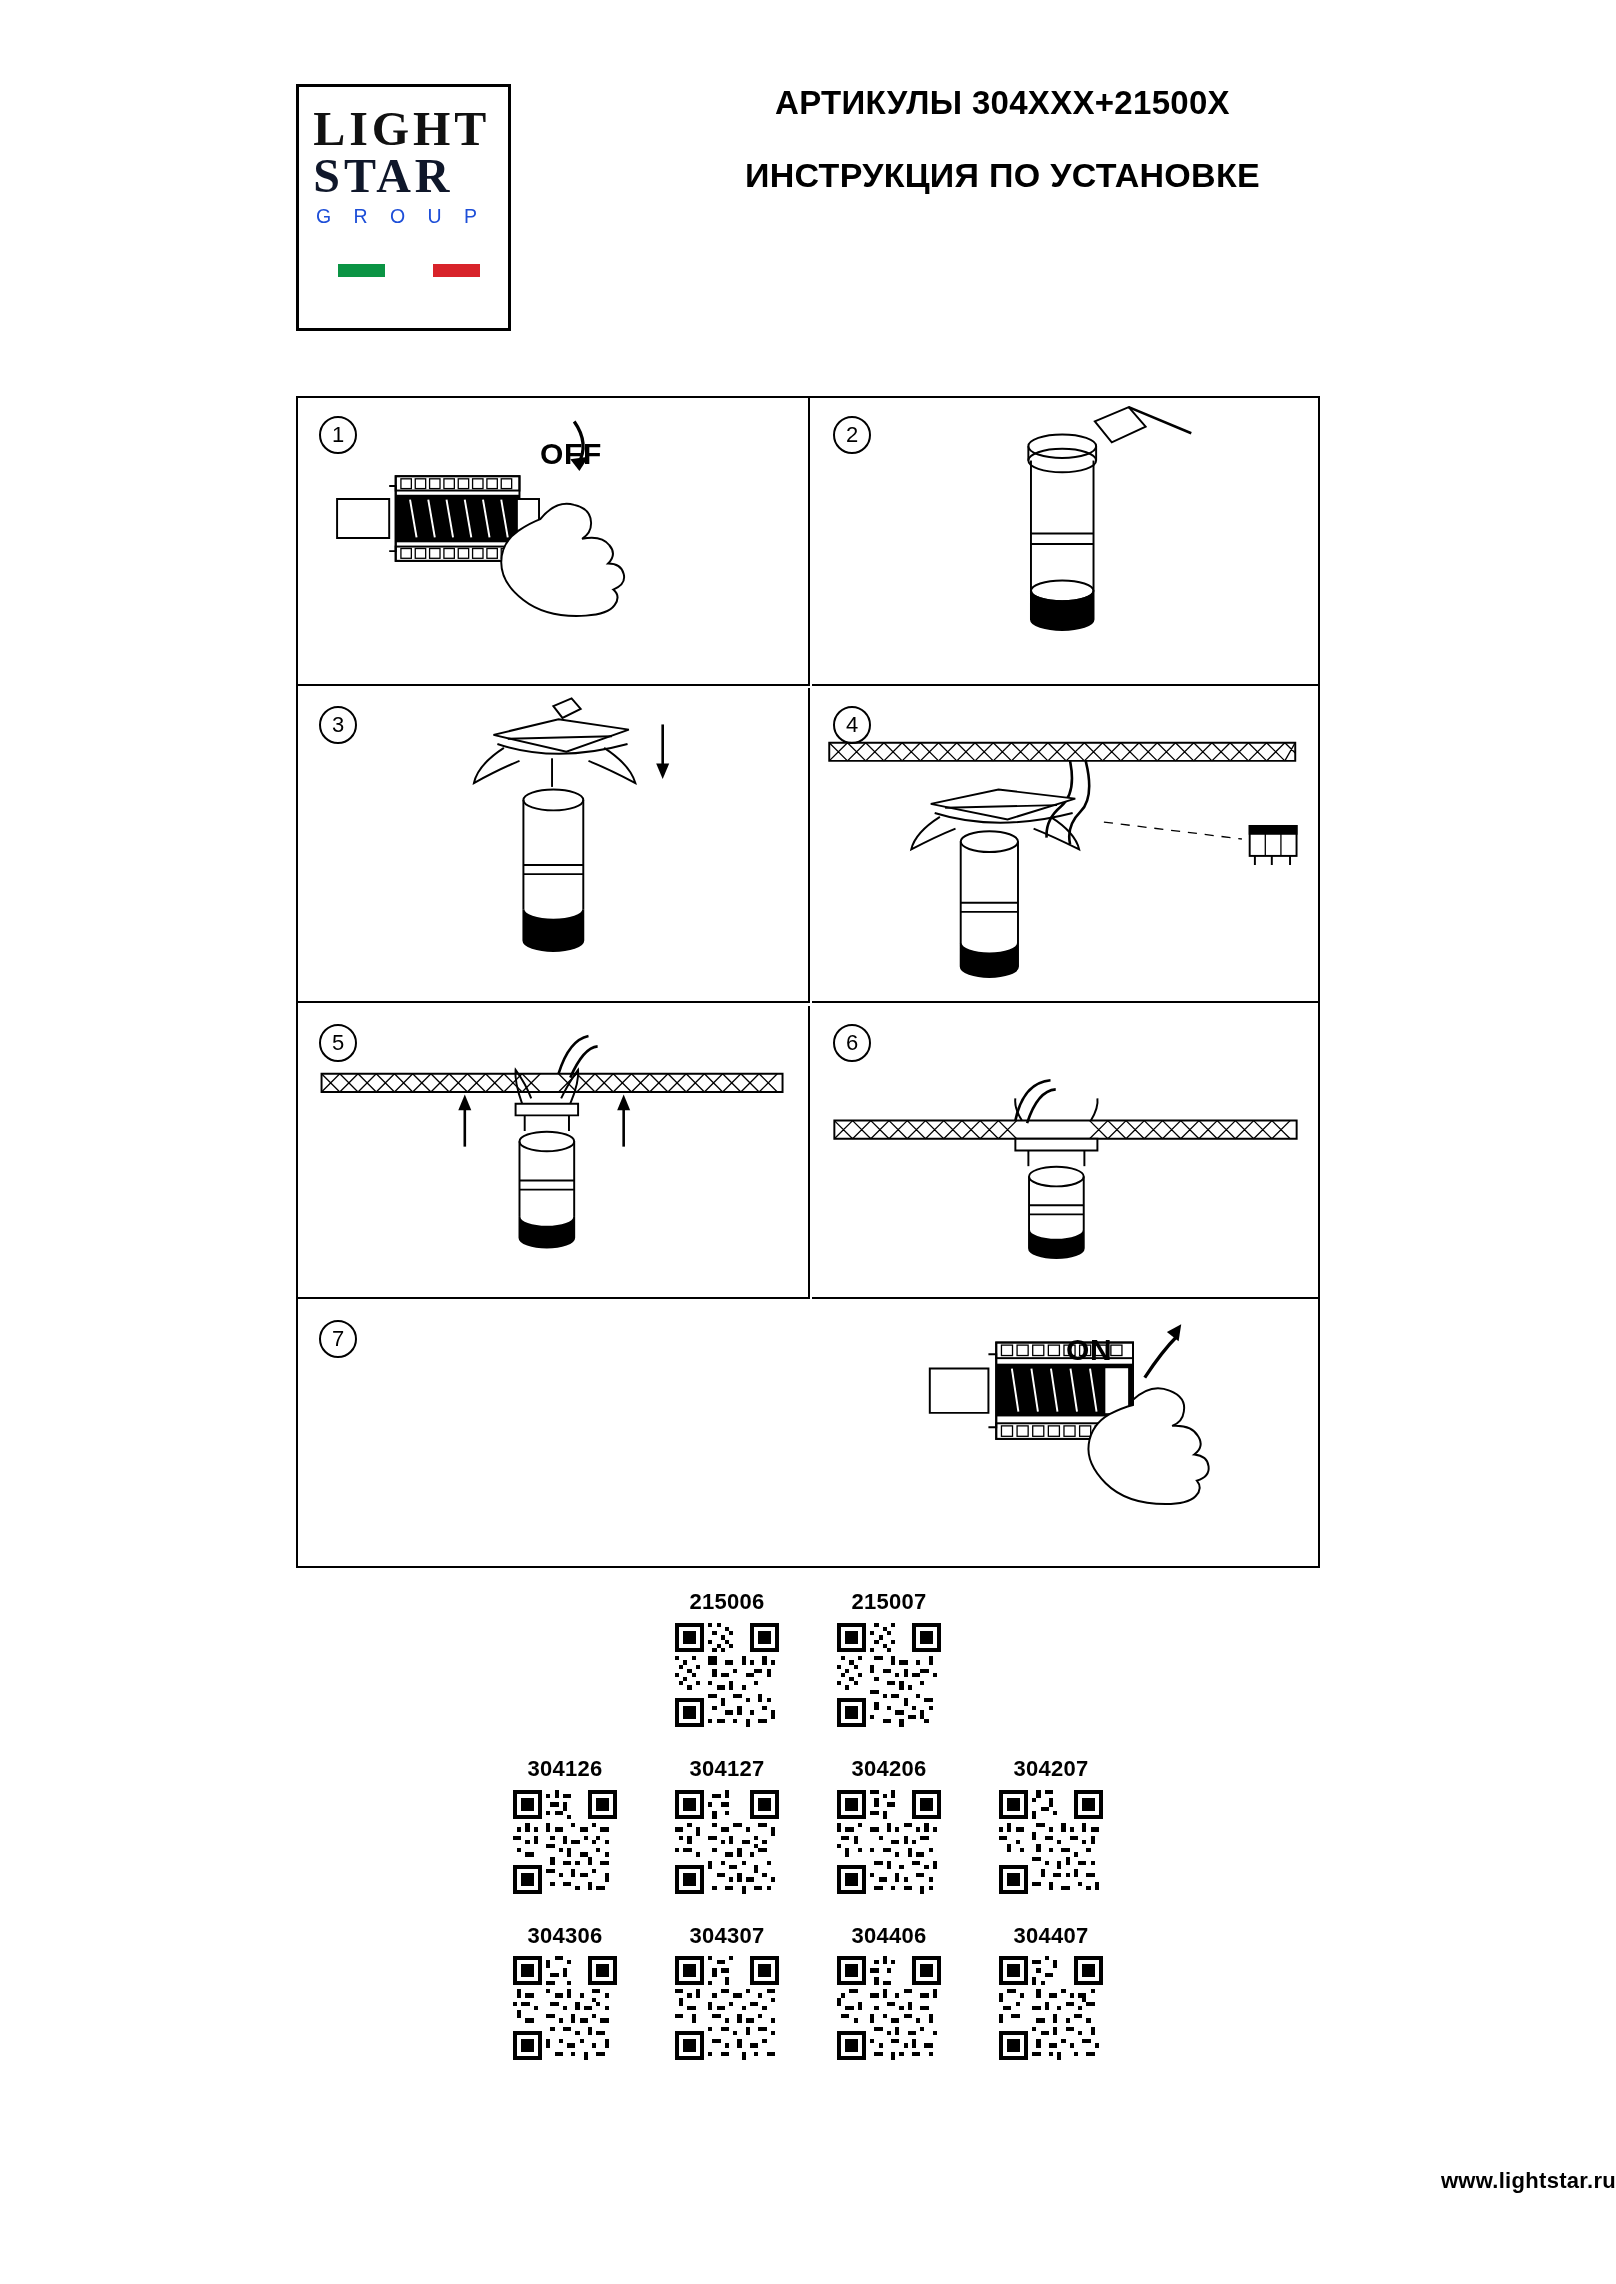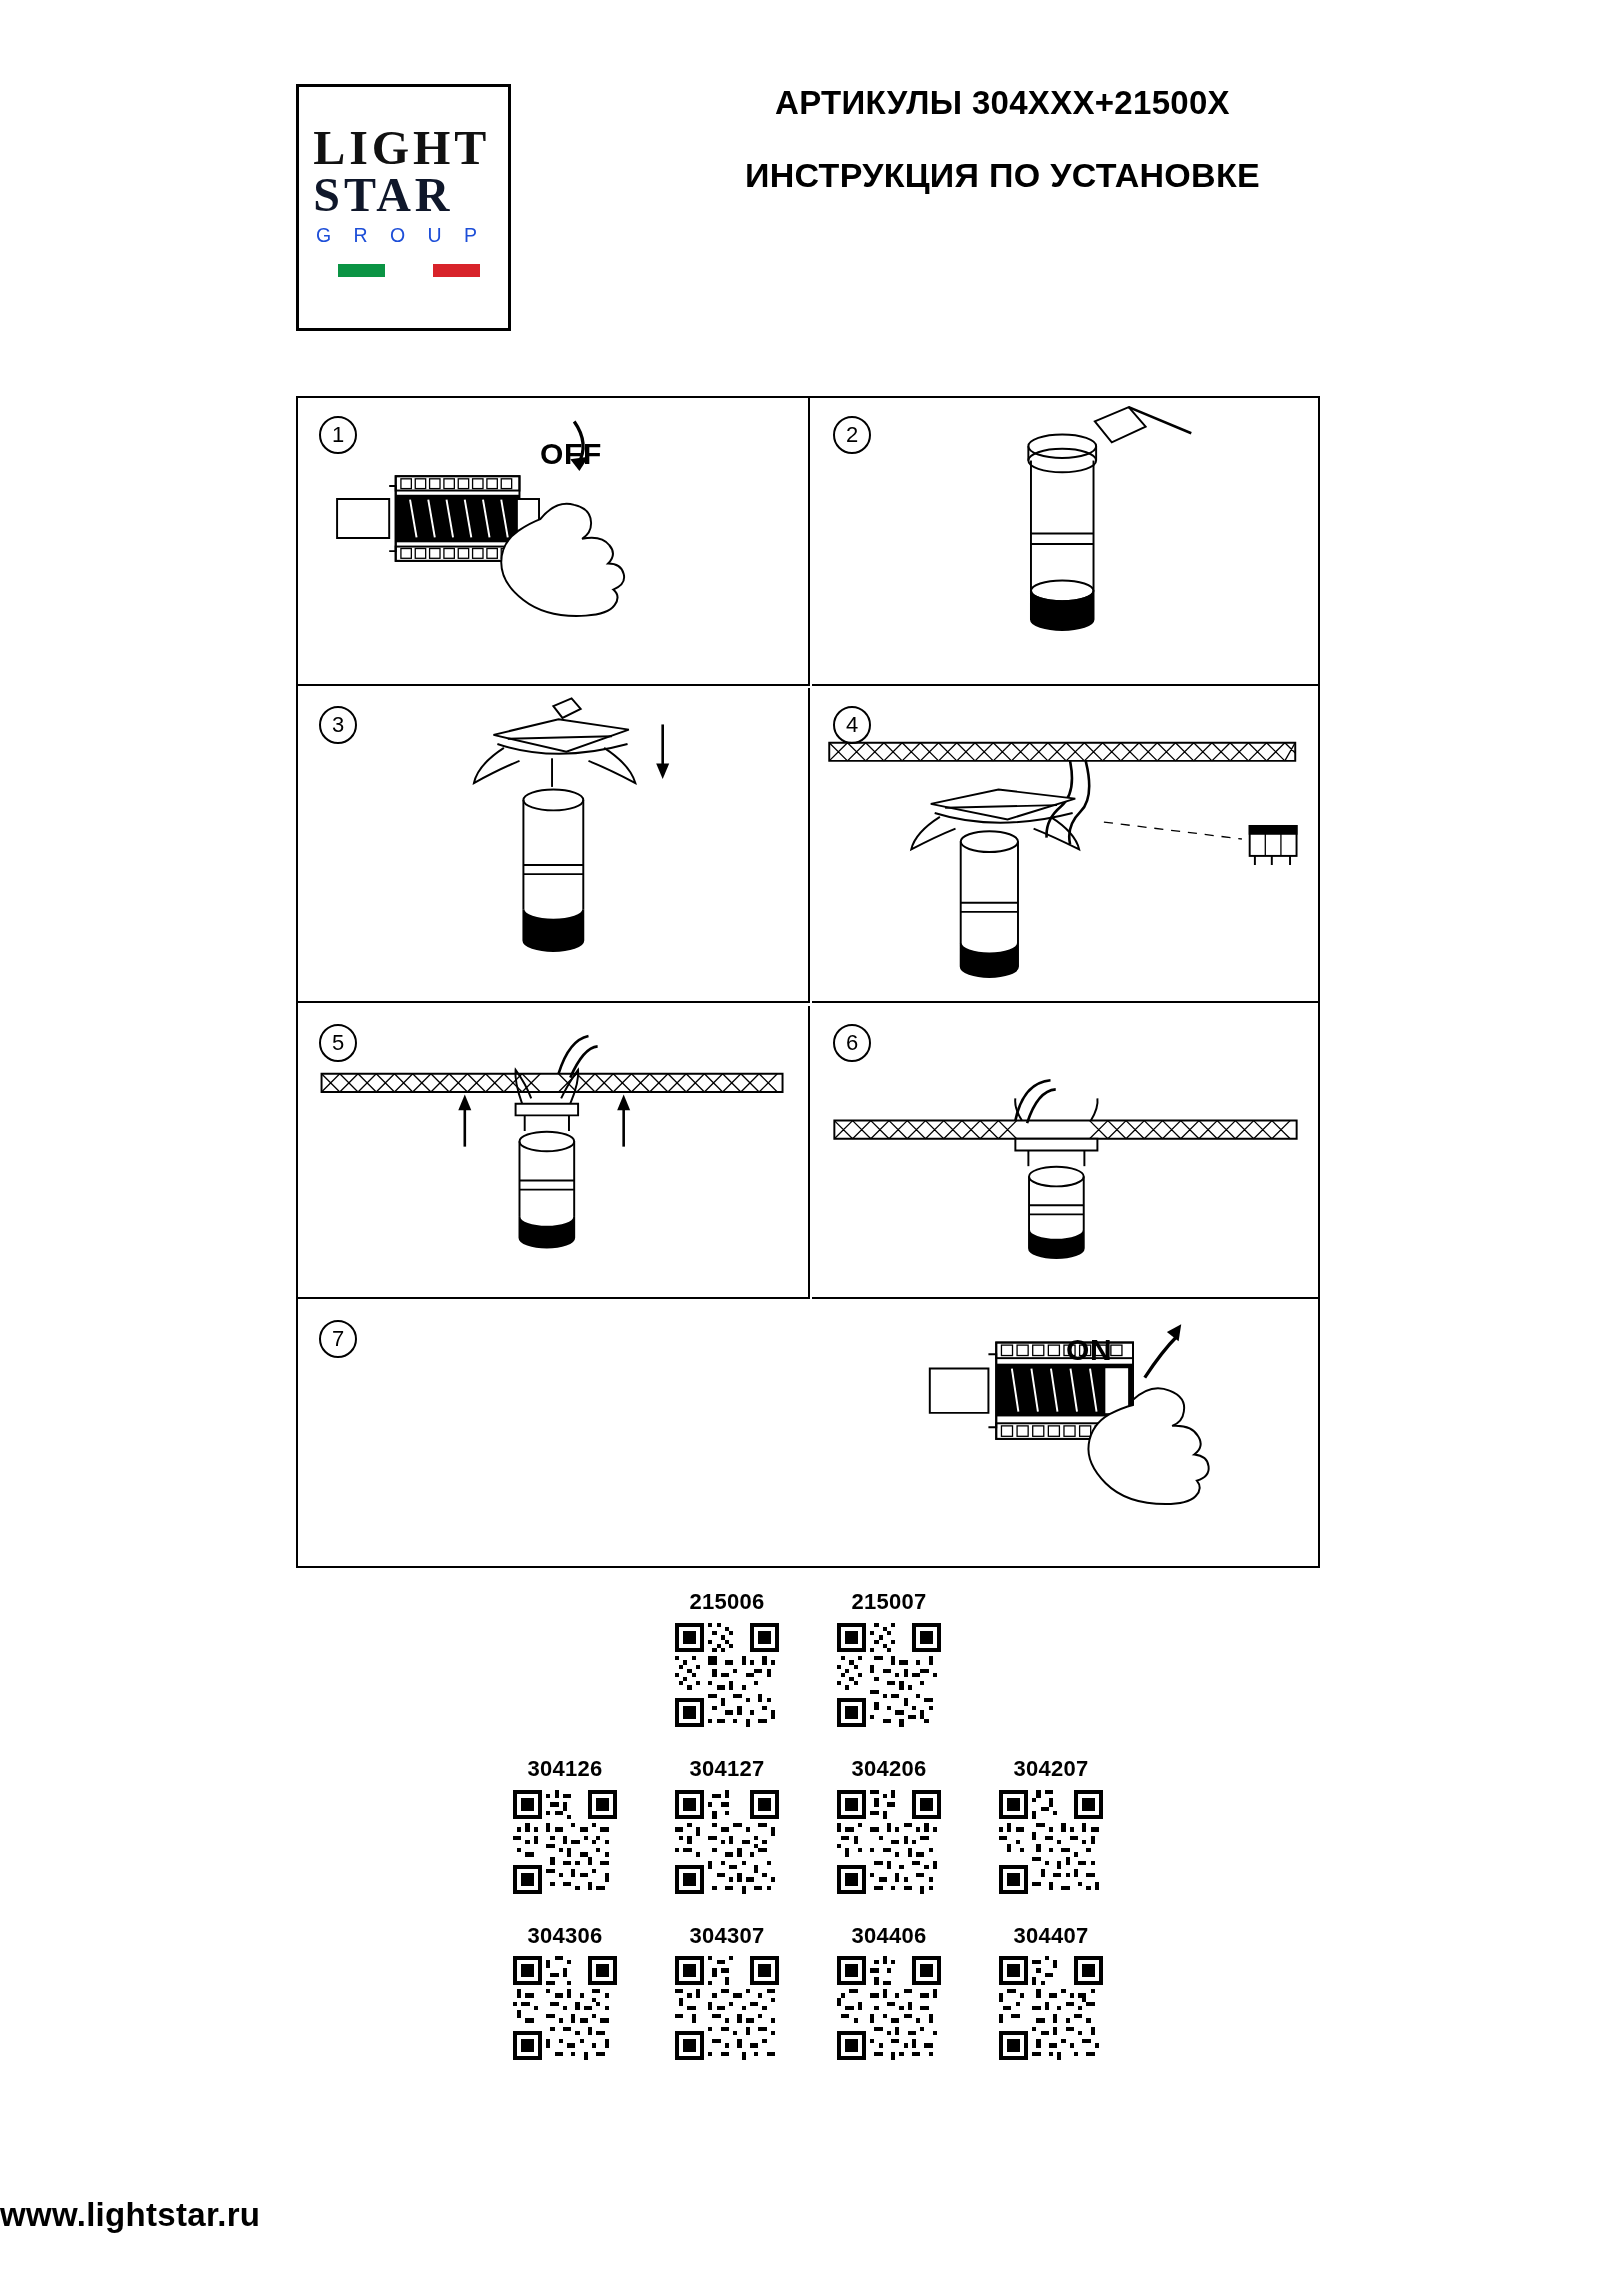--- a/index.html
+++ b/index.html
@@ -32,21 +32,20 @@
     height: 247px;
     border: 3.3px solid #000;
     box-sizing: border-box;
     background: #fff;
   }
   .logo-inner {
     position: absolute;
     left: 0; top: 0; right: 0; bottom: 0;
     padding: 19.5px 11.7px 0 14.3px;
     box-sizing: border-box;
-    margin-top: 19px;
   }
   .logo-light {
     font-family: "Liberation Serif", serif;
     font-weight: bold;
     font-size: 48px;
     letter-spacing: 3.9px;
     line-height: 0.95;
     color: #111;
   }
   .logo-star {
@@ -176,25 +175,24 @@
     height: 104px;
     image-rendering: pixelated;
     background: #fff;
   }
 
   .footer {
     position: absolute;
     top: 2168px;
     left: 0;
     width: 1616px;
-    text-align: left;
-    font-size: 33px;
+    text-align: right;
+    font-size: 22px;
     font-weight: bold;
     letter-spacing: 0.3px;
-    margin-top: 28px;
   }
 </style>
 </head>
 <body>
 
 <div class="header">
 
   <div class="logo-box">
     <div class="logo-inner">
       <div class="logo-light">LIGHT</div>

